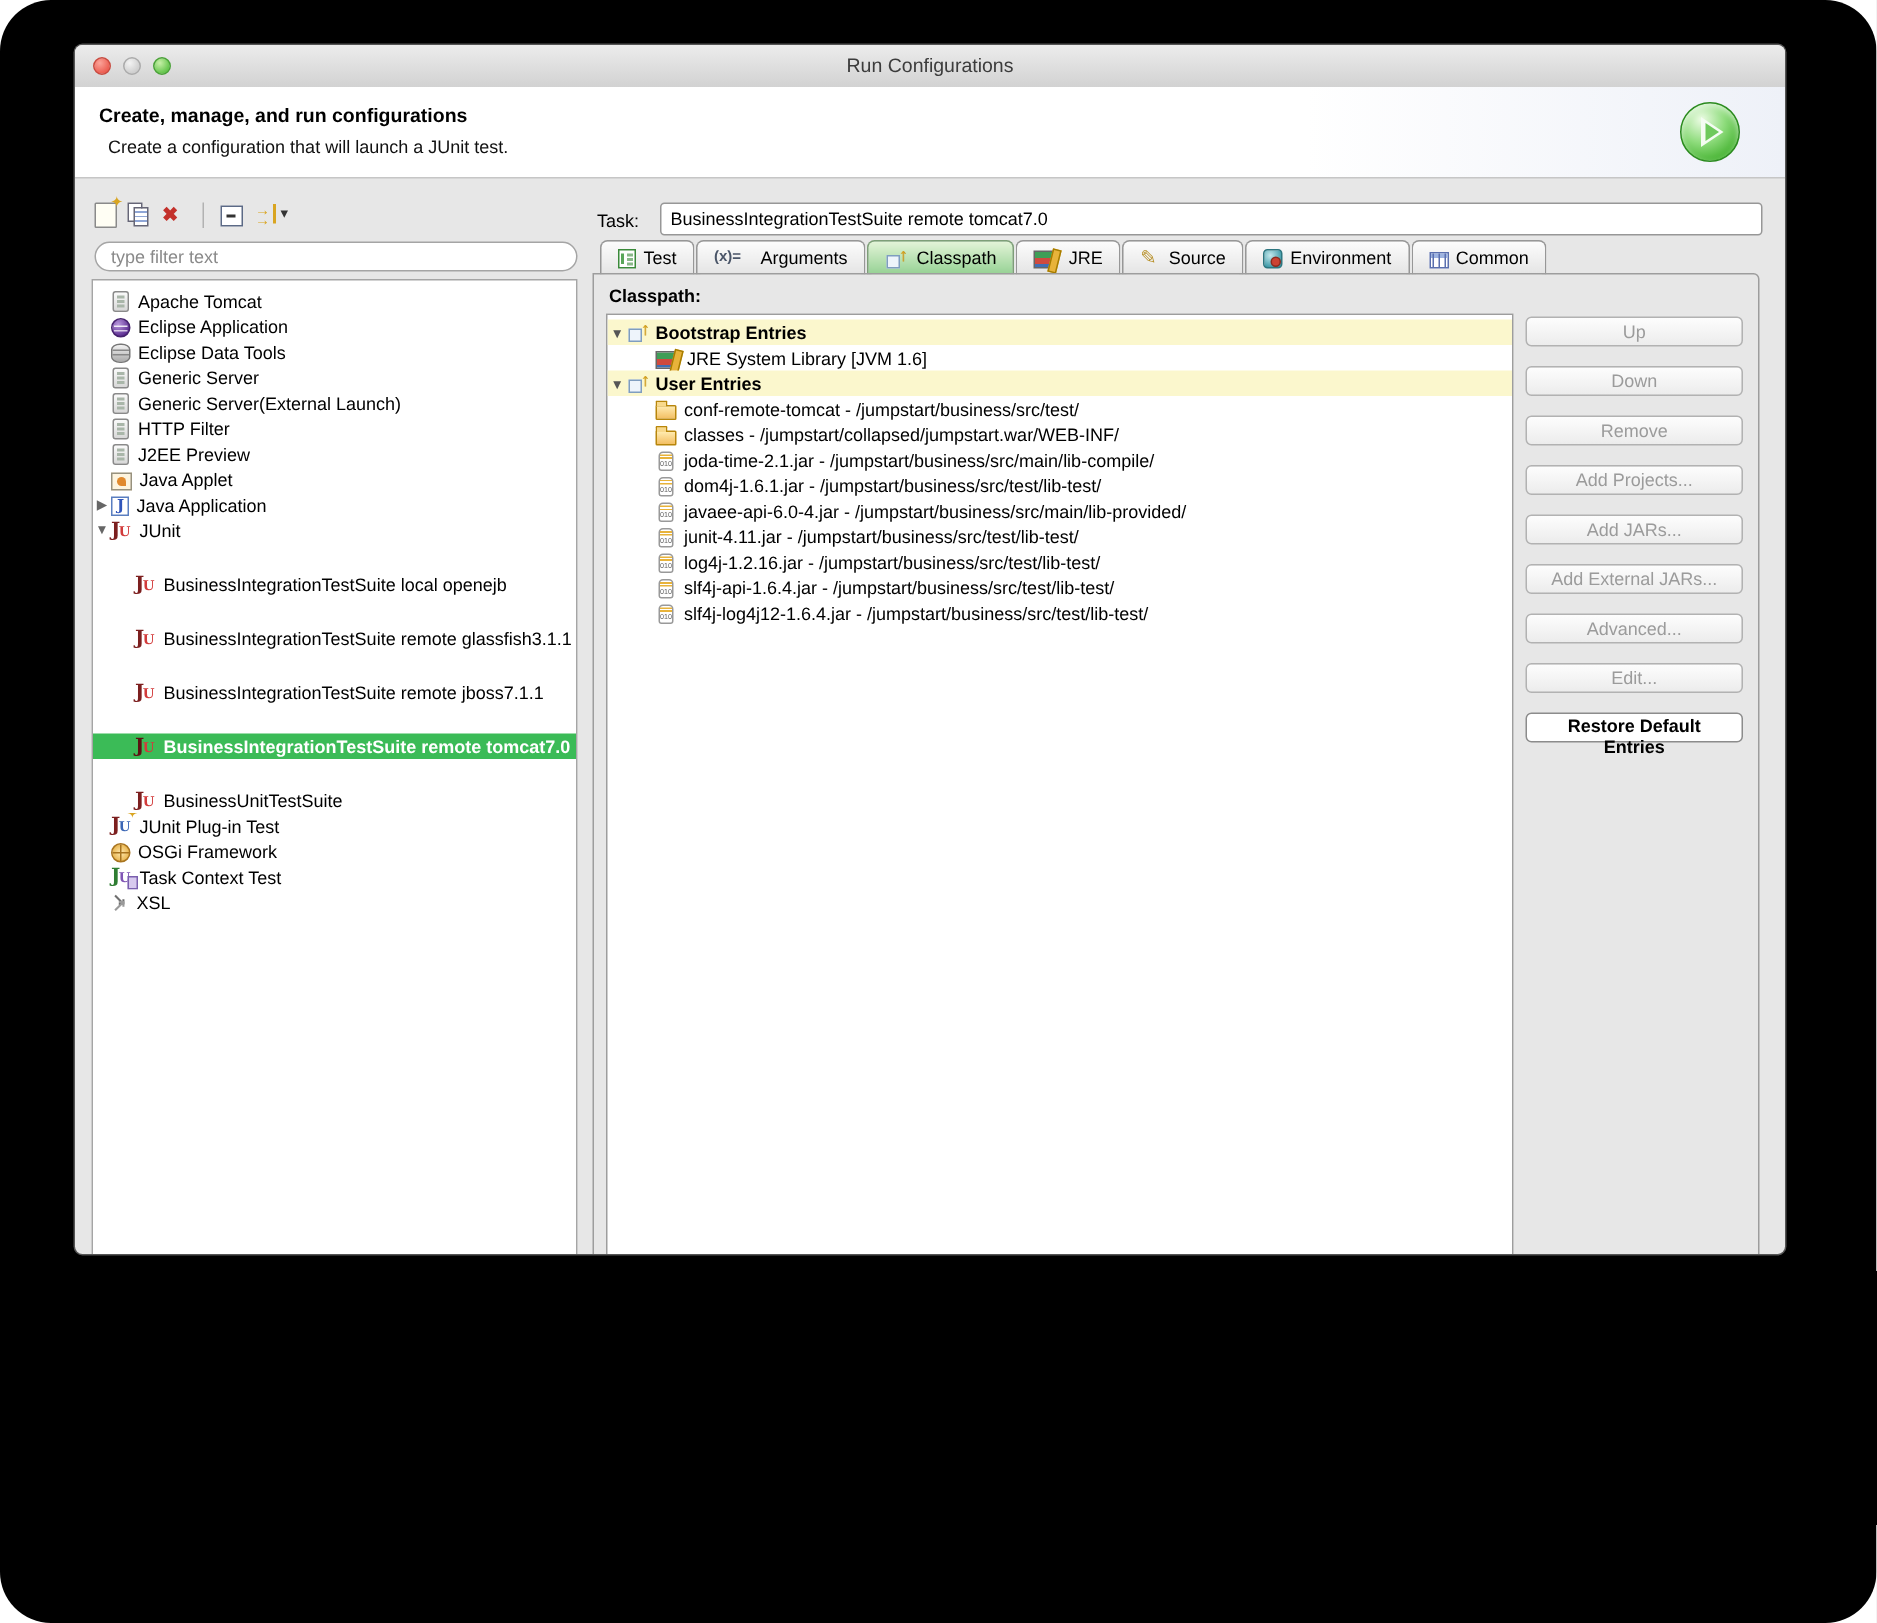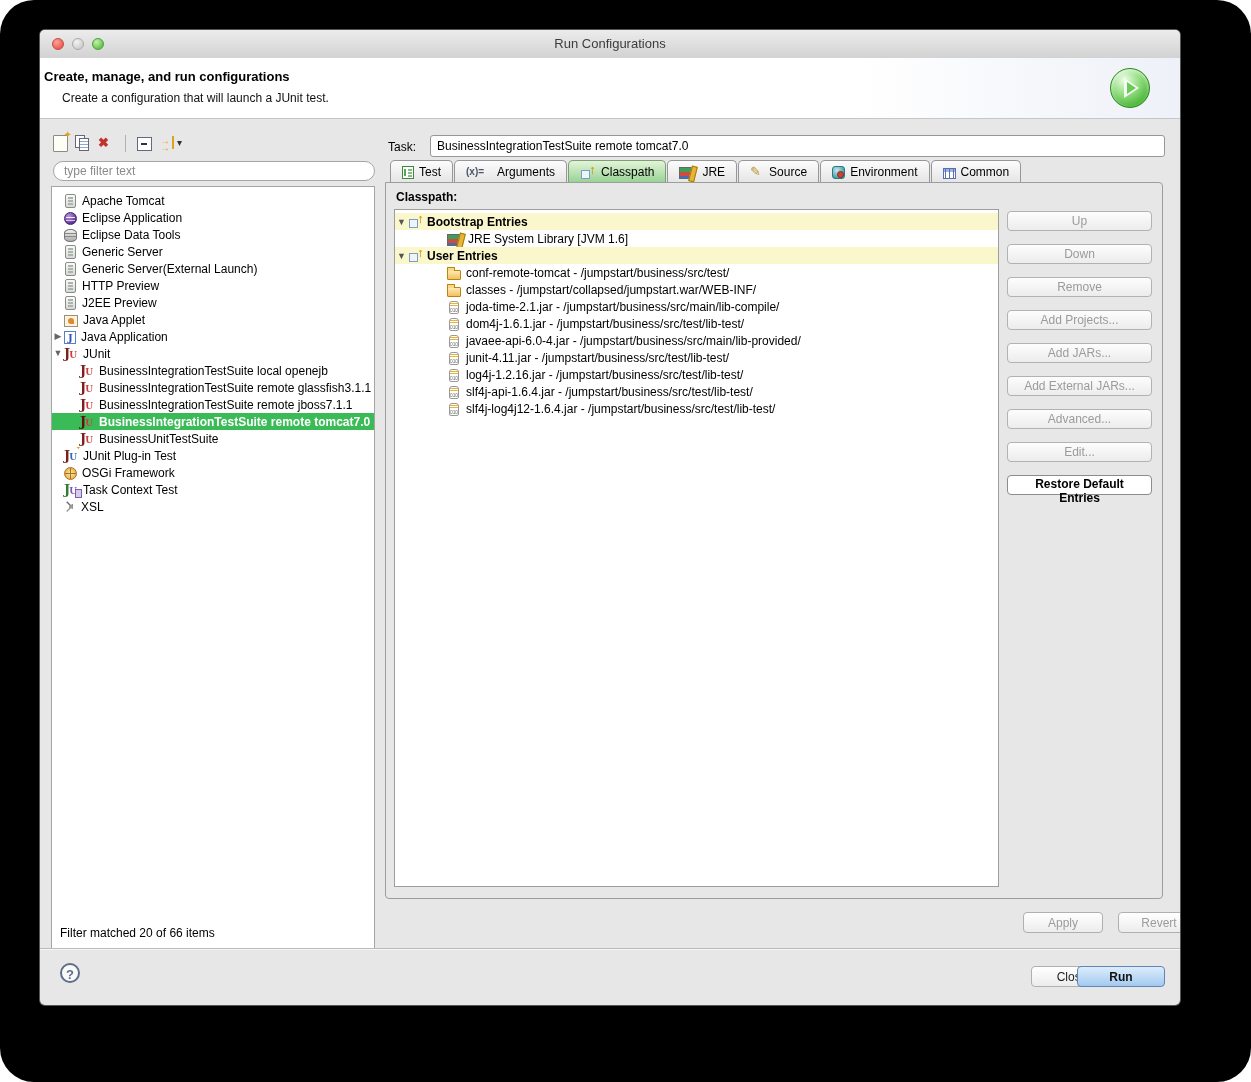--- a/index.html
+++ b/index.html
@@ -1,31 +1,31 @@
 <!DOCTYPE html>
 <html><head>
 <meta charset="utf-8">
 <style>
   html,body{margin:0;padding:0;}
   body{width:1251px;height:1082px;background:#fff;font-family:"Liberation Sans",sans-serif;overflow:hidden;}
   #canvas{position:relative;width:1251px;height:1082px;background:#000;border-radius:34px;overflow:hidden;}
-  #win{position:absolute;left:40px;top:30px;width:1140px;height:975px;background:#e7e7e7;border-radius:5px;overflow:hidden;box-shadow:0 0 0 1px #555;}
+  #win{position:absolute;left:50px;top:30px;width:1140px;height:806px;background:#e7e7e7;border-radius:5px;overflow:hidden;box-shadow:0 0 0 1px #555;}
 
   
   .titlebar{position:absolute;left:0;top:0;right:0;height:28px;background:linear-gradient(#ececec,#d2d2d2);border-bottom:1px solid #a6a6a6;}
   .title{font-size:13px;color:#3c3c3c;text-align:center;line-height:28px;}
   .lights{position:absolute;left:12px;top:8px;display:flex;gap:8px;}
   .light{width:12px;height:12px;border-radius:50%;}
   .light.red{background:radial-gradient(circle at 35% 30%,#fba49a,#ec6054 70%);border:1px solid #c94b40;box-sizing:border-box;}
   .light.gray{background:radial-gradient(circle at 35% 30%,#f3f3f3,#cfcfcf 70%);border:1px solid #ababab;box-sizing:border-box;}
   .light.green{background:radial-gradient(circle at 35% 30%,#c8f0a8,#67c64f 70%);border:1px solid #4ba239;box-sizing:border-box;}
 
   
   .banner{position:absolute;left:0;top:28px;right:0;height:60px;background:linear-gradient(90deg,#ffffff 72%,#eef1f8);border-bottom:1px solid #c6c6c6;}
-  .banner .h1{font-size:13px;font-weight:bold;color:#000;margin:11px 0 0 4px;}
+  .banner .h1{font-size:13px;font-weight:bold;color:#000;margin:11px 0 0 16px;}
   .banner .sub{font-size:12px;color:#111;margin:7px 0 0 22px;}
   .play{position:absolute;right:30px;top:10px;width:38px;height:38px;border-radius:50%;
     background:radial-gradient(circle at 35% 28%,#ecfce4,#8fdc7d 42%,#46b332 78%,#2f9221);
     border:1px solid #2b8a1f;box-shadow:inset 0 2px 4px rgba(255,255,255,.65);}
   .play::before{content:"";position:absolute;left:13px;top:9px;border-left:15px solid #f4fcf2;border-top:10px solid transparent;border-bottom:10px solid transparent;}
   .play::after{content:"";position:absolute;left:16px;top:13px;border-left:9px solid #6ec95c;border-top:6px solid transparent;border-bottom:6px solid transparent;}
 
   
   .ic{position:relative;display:inline-flex;align-items:baseline;width:16px;height:16px;flex:none;}
   .ic .ov{position:absolute;inset:0;pointer-events:none;}
@@ -51,41 +51,41 @@
   
   .filter-box{position:absolute;left:13px;top:131px;width:300px;height:18px;border:1px solid #a5a5a5;border-radius:11px;background:#fff;font-family:"Liberation Sans",sans-serif;font-size:12px;color:#7f1d1d;padding:0 10px;outline:none;}
   .filter-box::placeholder{color:#8a8a8a;}
 
   
   .tree-panel{position:absolute;left:11px;top:156px;width:322px;height:761px;background:#fff;border:1px solid #a5a5a5;overflow:hidden;}
   #stree{padding-top:5px;}
   .trow{height:17px;display:flex;align-items:center;font-size:12px;color:#000;white-space:nowrap;overflow:hidden;}
   .trow .arrow{width:12px;font-size:9px;color:#666;text-align:center;flex:none;line-height:17px;}
   .trow .lbl{margin-left:3px;}
-  .trow.d2{padding-left:16px;}
+  .trow.d2{padding-left:16px;margin-top:19px;}
   .trow.sel{background:#3bbb57;color:#fff;font-weight:bold;}
   .status{position:absolute;left:8px;bottom:8px;font-size:12px;color:#000;}
 
   
   .name-label{position:absolute;left:348px;top:110px;font-size:12px;}
   .name-input{position:absolute;left:390px;top:105px;width:721px;height:20px;border:1px solid #979797;border-radius:3px;background:#fff;font-family:"Liberation Sans",sans-serif;font-size:12px;padding:0 6px;outline:none;}
 
   #tabbar{position:absolute;left:350px;top:130px;height:23px;display:flex;align-items:flex-end;}
   .tab{display:flex;align-items:center;gap:5px;padding:0 11px;font-size:12px;height:22px;border:1px solid #979797;border-bottom:none;border-radius:5px 5px 0 0;background:linear-gradient(#fcfcfc,#e4e4e4);margin-right:1px;cursor:default;}
   .tab.sel{background:linear-gradient(#e3f4d8,#95d193);border-color:#7d9f78;}
 
   .content-box{position:absolute;left:345px;top:152px;width:776px;height:715px;border:1px solid #9d9d9d;border-radius:0 4px 4px 4px;}
   .cp-label{position:absolute;left:10px;top:7px;font-size:12px;font-weight:bold;}
   .cp-tree{position:absolute;left:8px;top:26px;width:603px;height:676px;background:#fff;border:1px solid #9d9d9d;overflow:hidden;}
   #ctree{padding-top:3px;}
   .crow{height:17px;display:flex;align-items:center;font-size:12px;white-space:nowrap;overflow:hidden;}
   .crow .arrow{width:13px;font-size:9px;color:#555;text-align:center;flex:none;}
   .crow .lbl{margin-left:3px;}
   .crow.head{background:#fbf7cd;font-weight:bold;}
-  .crow.d1{padding-left:52px;}
+  .crow.d1{padding-left:32px;}
 
   #sbtns{position:absolute;left:621px;top:28px;width:145px;display:flex;flex-direction:column;gap:13px;}
   .sbtn{width:145px;height:20px;border:1px solid #b2b2b2;border-radius:4px;background:linear-gradient(#fdfdfd,#ececec);font-family:"Liberation Sans",sans-serif;font-size:12px;color:#222;}
   .sbtn:disabled{color:#9b9b9b;}
   .sbtn.strong{background:#fff;border-color:#8c8c8c;color:#000;font-weight:bold;}
 
   .btn{height:21px;border:1px solid #b0b0b0;border-radius:4px;background:linear-gradient(#ffffff,#ececec);font-family:"Liberation Sans",sans-serif;font-size:12px;color:#222;margin-left:48px;}
   .btn:disabled{color:#9b9b9b;}
   #apply-btn{position:absolute;left:935px;top:882px;width:80px;}
   #revert-btn{position:absolute;left:1030px;top:882px;width:82px;}
@@ -237,21 +237,21 @@
             <span class="ic ic-server">
               <span class="ov"></span>
             </span>
             <span class="lbl">Generic Server(External Launch)</span>
           </div>
           <div class="trow d1">
             <span class="arrow"></span>
             <span class="ic ic-server">
               <span class="ov"></span>
             </span>
-            <span class="lbl">HTTP Preview</span>
+            <span class="lbl">HTTP Filter</span>
           </div>
           <div class="trow d1">
             <span class="arrow"></span>
             <span class="ic ic-server">
               <span class="ov"></span>
             </span>
             <span class="lbl">J2EE Preview</span>
           </div>
           <div class="trow d1">
             <span class="arrow"></span>

